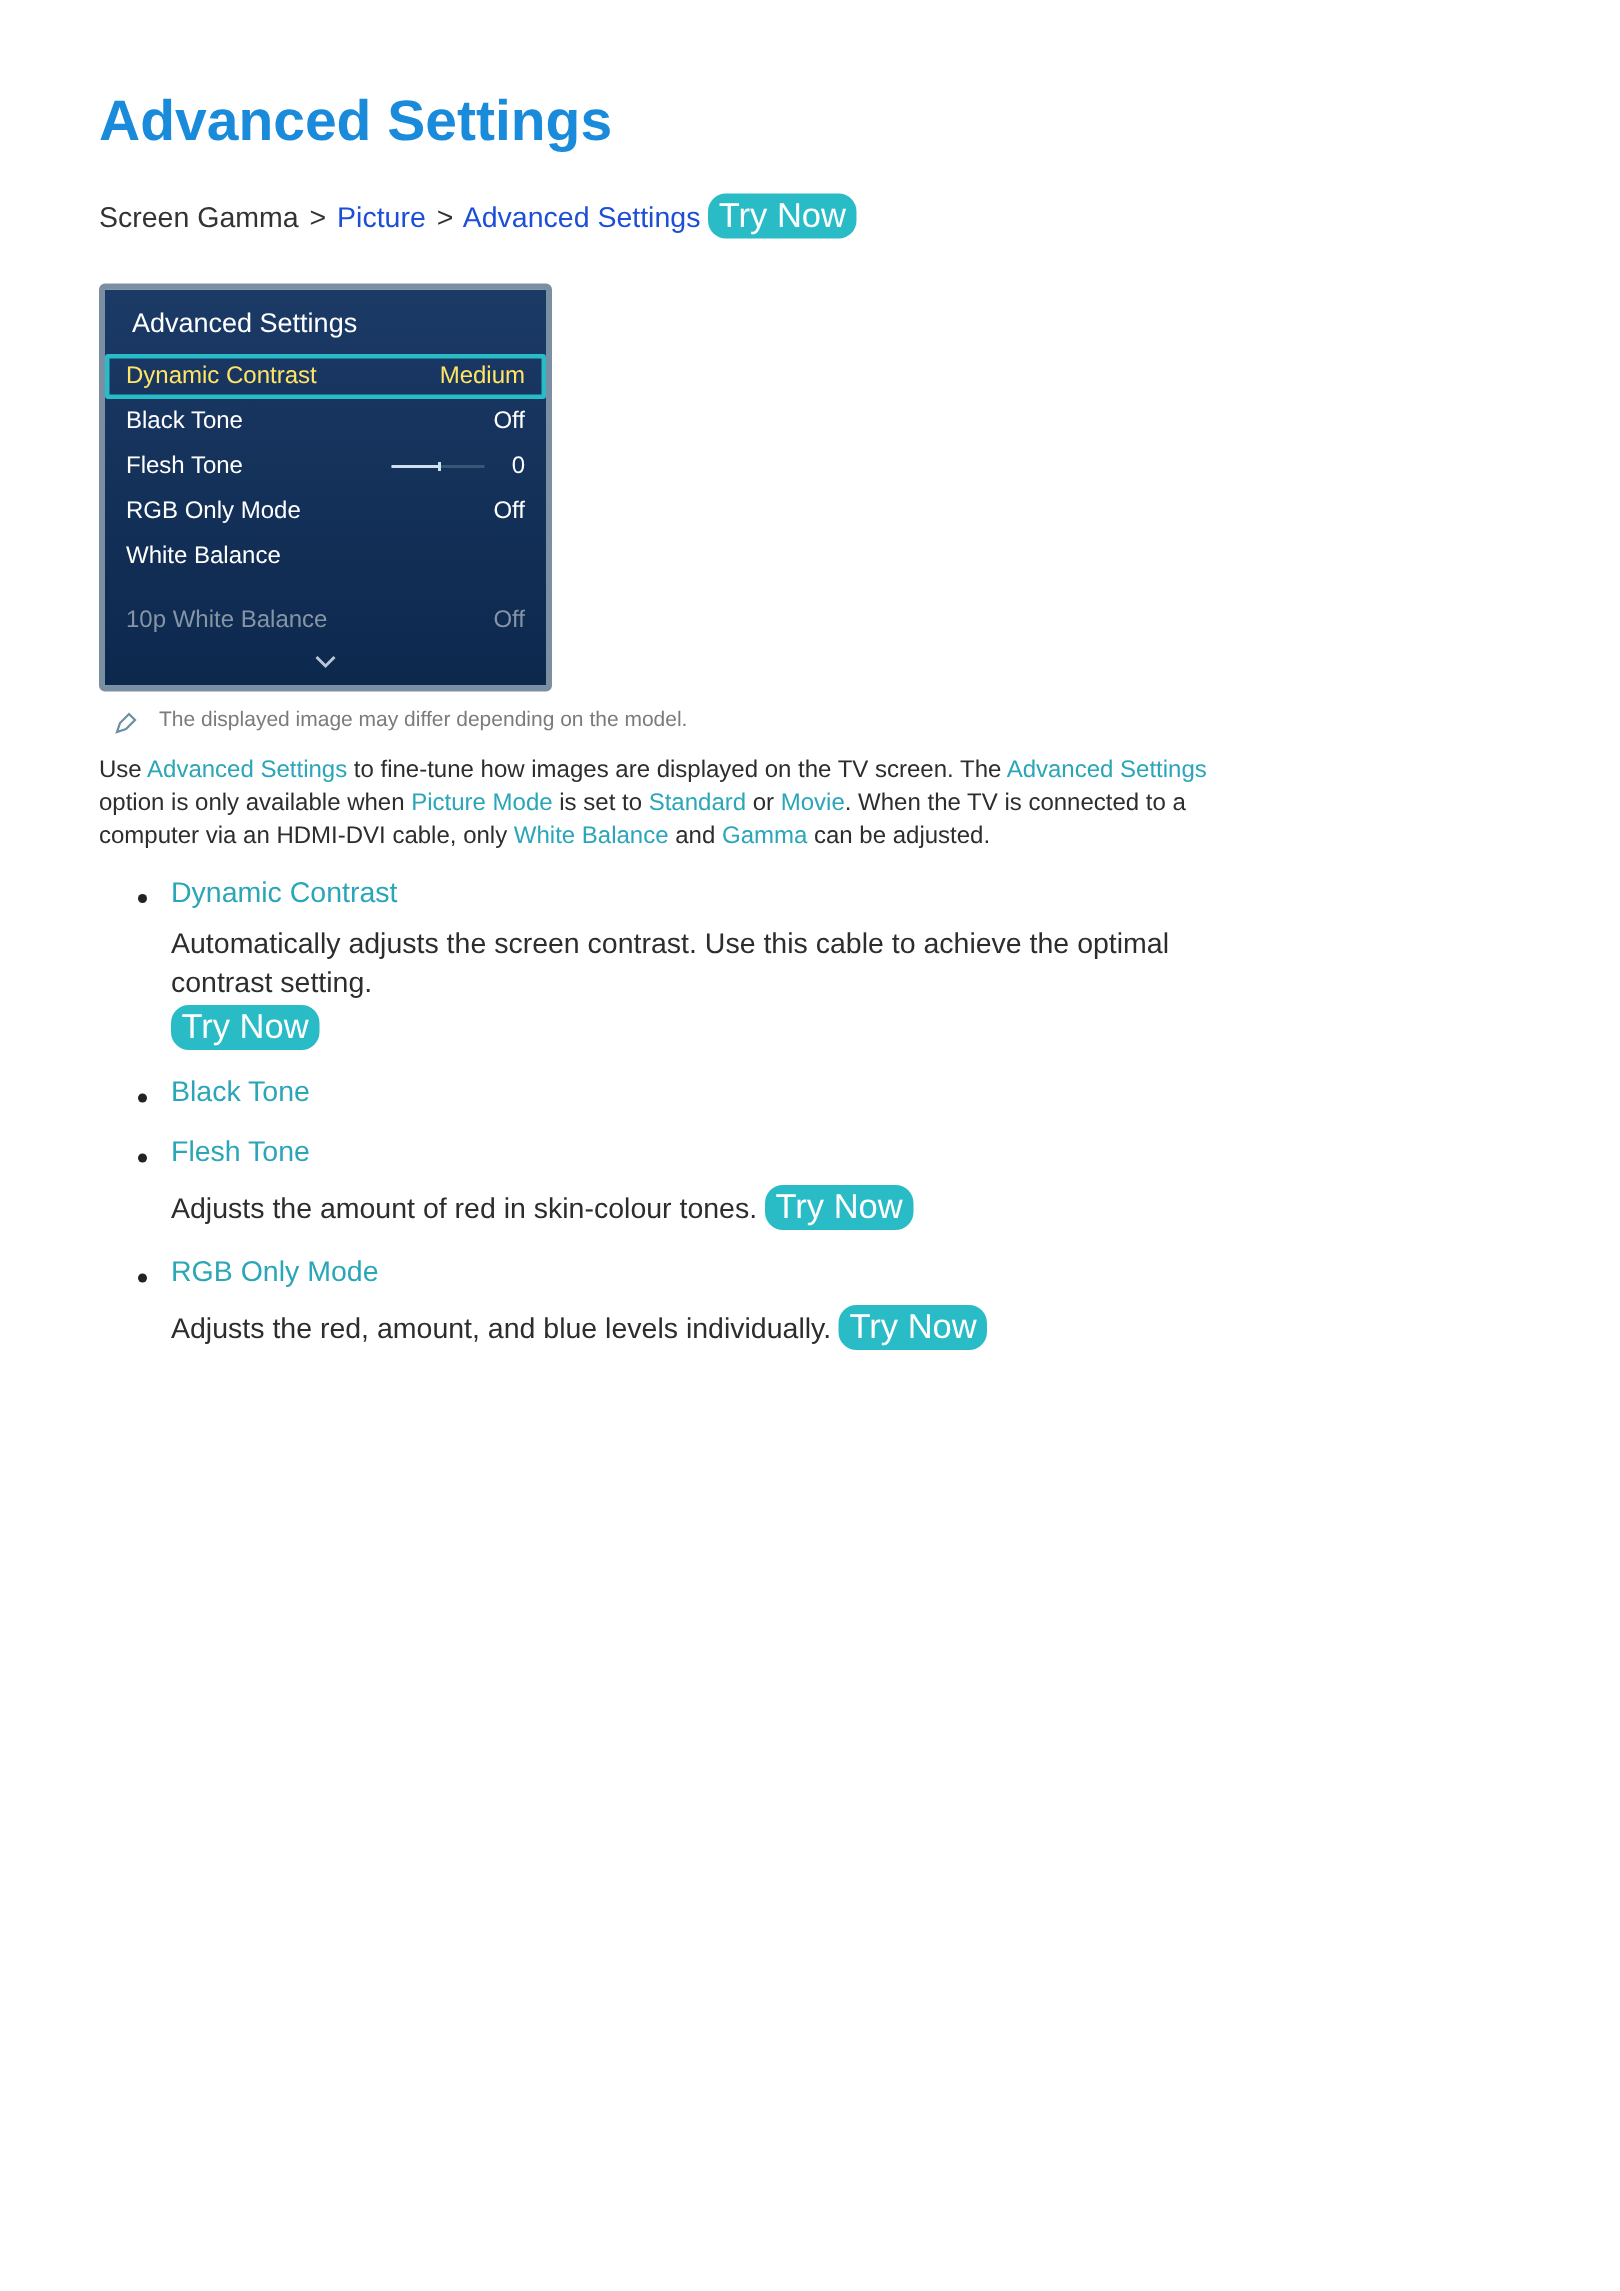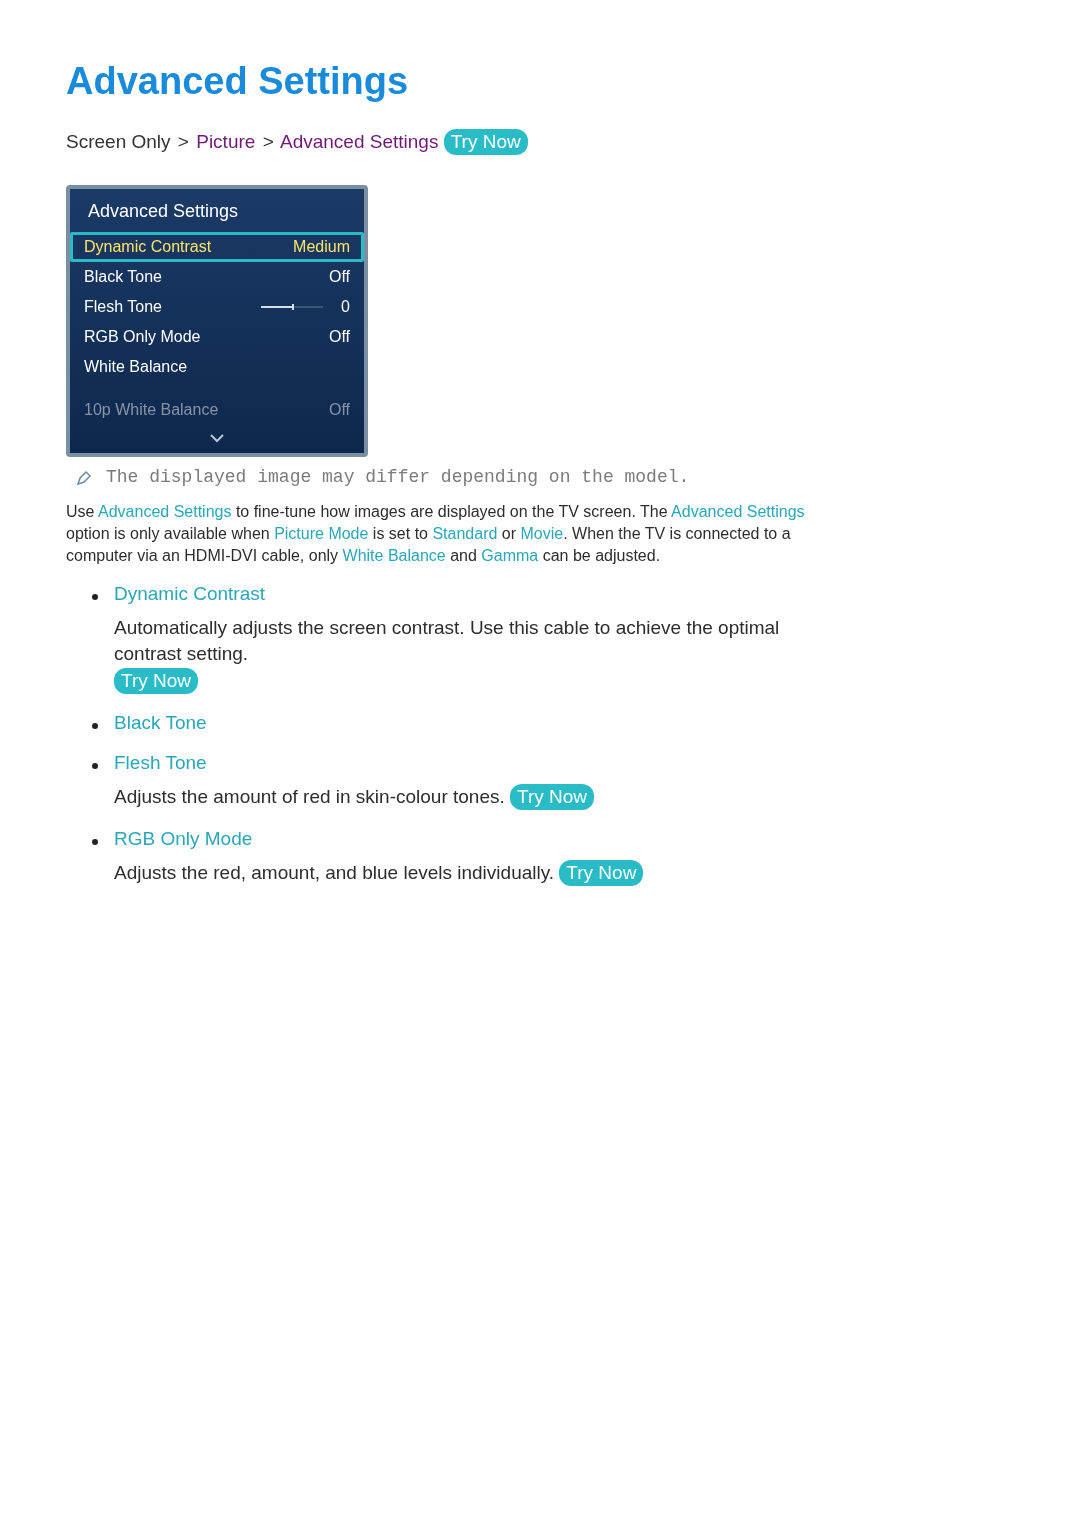--- a/index.html
+++ b/index.html
@@ -14,27 +14,27 @@
 .h1{
   font-size:38px;
   font-weight:600;
   color:#1a8adb;
   margin:0 0 26px 0;
 }
 .bc{
   font-size:19px;
   margin-bottom:30px;
 }
-.bc .teal{color:#701a75;}
+.bc .teal{color:#1d4ed8;}
 .bc .sep{margin:0 2px;}
 .try{
   display:inline-block;
   background:#29bcc7;
   color:#fff;
-  font-size:19px;
+  font-size:23px;
   line-height:1;
   padding:3px 7px 4px 7px;
   border-radius:12px;
   vertical-align:baseline;
 }
 
 .panel{
   width:294px;
   border:4px solid #7b8fa3;
   border-radius:4px;
@@ -91,23 +91,22 @@
   padding:4px 0 6px 0;
   color:#b8c7d6;
 }
 .panel-arrow svg{width:16px;height:10px;display:inline-block;}
 
 .note-row{
   display:flex;
   align-items:flex-start;
   gap:14px;
   margin:6px 0 10px 10px;
-  font-size:18px;
+  font-size:14px;
   color:#7b7b7b;
-  font-family:Liberation Mono, monospace;
 }
 .note-row .pencil{flex:0 0 auto;margin-top:3px;}
 .para{
   font-size:16px;
   color:#2d2d2d;
   line-height:1.38;
   margin:4px 0 16px 0;
 }
 .para .teal{color:#2aa6b8;}
 
@@ -122,21 +121,21 @@
 .ul .title{color:#2aa6b8;font-size:19px;margin-bottom:10px;}
 .ul .body{font-size:19px;color:#2d2d2d;line-height:1.38;}
 </style>
 </head>
 <body>
 <div class="page">
 
 <h1 class="h1">Advanced Settings</h1>
 
 <div class="bc">
-  <span>Screen Only</span>
+  <span>Screen Gamma</span>
   <span class="sep">&gt;</span>
   <span class="teal">Picture</span>
   <span class="sep">&gt;</span>
   <span class="teal">Advanced Settings</span>
   <span class="try">Try Now</span>
 </div>
 
 <div class="panel">
   <div class="panel-title">Advanced Settings</div>
 

